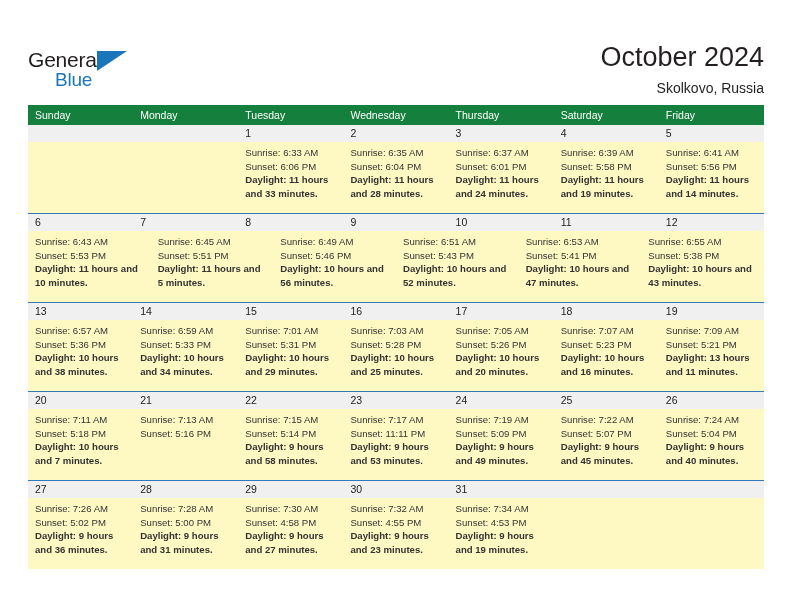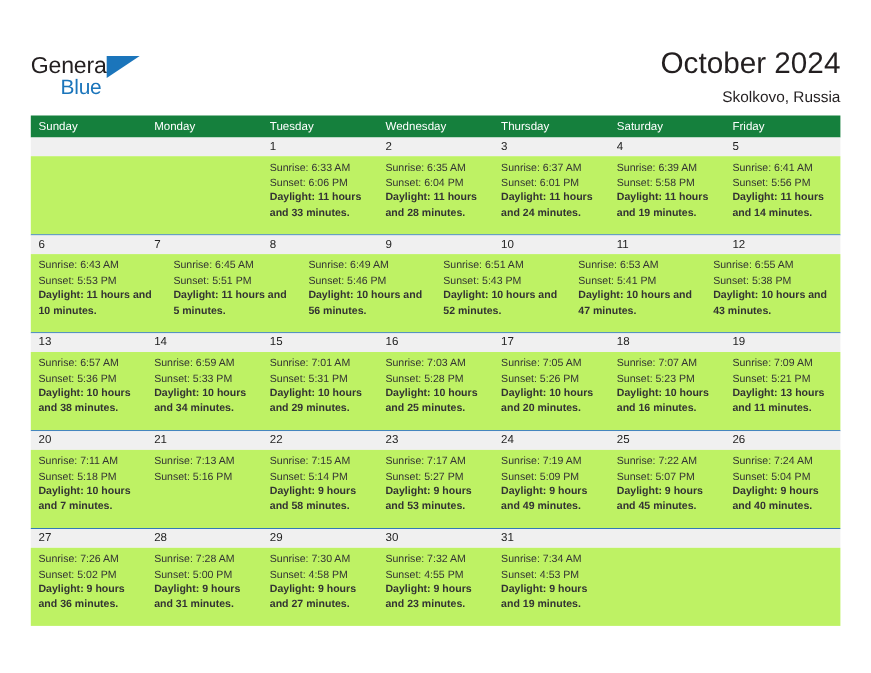--- a/index.html
+++ b/index.html
@@ -116,21 +116,21 @@
   .week + .week {
     border-top: 1.5px solid #3179b7;
   }
   .week-datebar {
     display: flex;
     background: #f0f0f0;
     height: 17px;
   }
   .week-body {
     display: flex;
-    background: #bef264;
+    background: #fef9c3;
     height: 71px;
   }
   .daynum {
     flex: 1 1 0;
     box-sizing: border-box;
     padding-left: 7px;
     font-size: 10.5px;
     line-height: 17px;
     color: #222222;
   }
@@ -344,21 +344,21 @@
               <div>Sunrise: 7:13 AM</div>
               <div>Sunset: 5:16 PM</div>
             </div>
             <div class="daycell">
               <div>Sunrise: 7:15 AM</div>
               <div>Sunset: 5:14 PM</div>
               <div class="daylight">Daylight: 9 hours and 58 minutes.</div>
             </div>
             <div class="daycell">
               <div>Sunrise: 7:17 AM</div>
-              <div>Sunset: 5:27 PM</div>
+              <div>Sunset: 11:11 PM</div>
               <div class="daylight">Daylight: 9 hours and 53 minutes.</div>
             </div>
             <div class="daycell">
               <div>Sunrise: 7:19 AM</div>
               <div>Sunset: 5:09 PM</div>
               <div class="daylight">Daylight: 9 hours and 49 minutes.</div>
             </div>
             <div class="daycell">
               <div>Sunrise: 7:22 AM</div>
               <div>Sunset: 5:07 PM</div>

